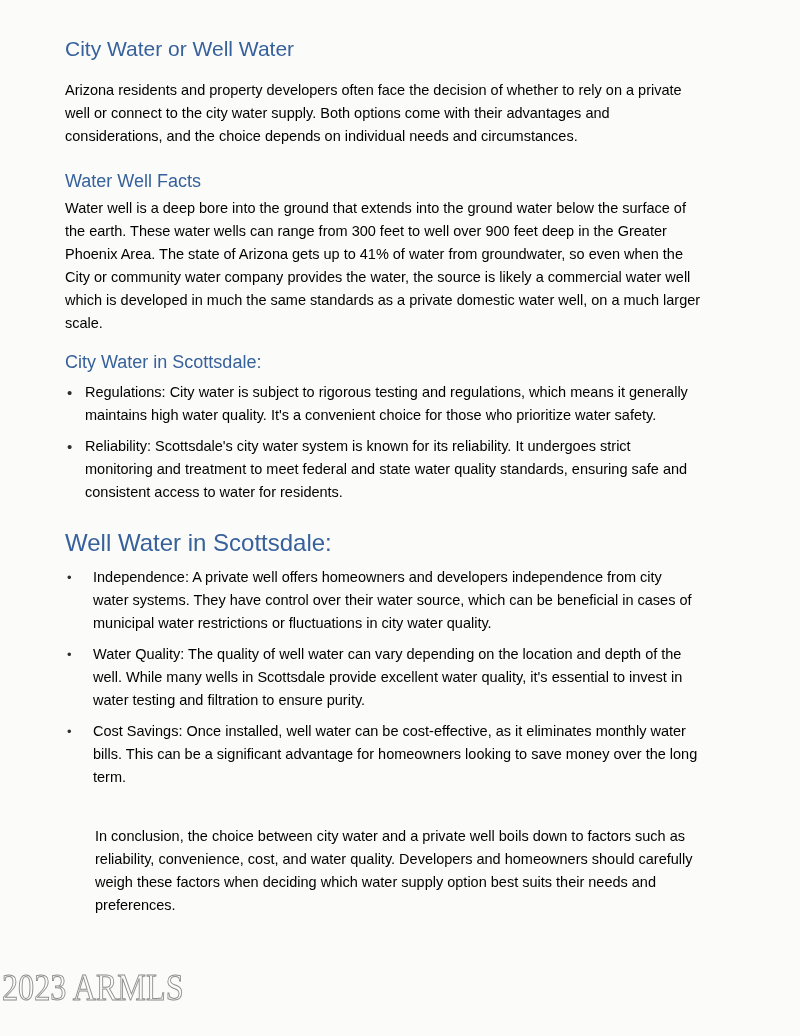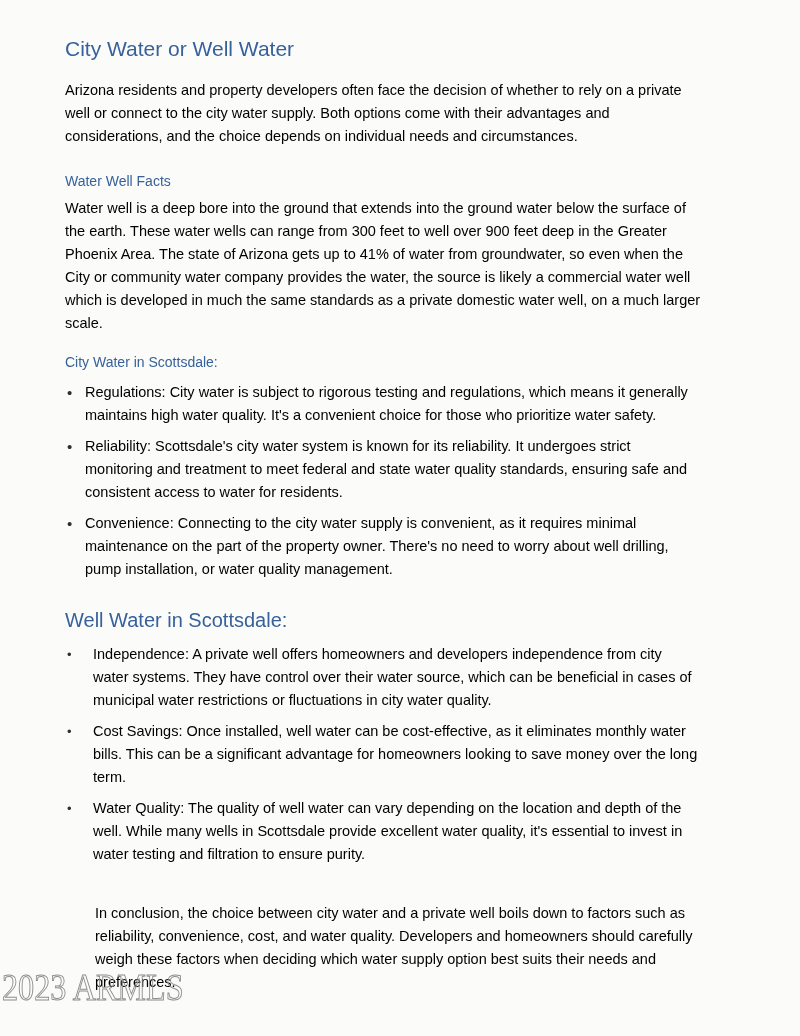--- a/index.html
+++ b/index.html
@@ -25,29 +25,29 @@
     margin: 0 0 18px 0;
   }
   p, li {
     font-size: 14.5px;
     line-height: 23px;
     white-space: pre-line;
     color: #000000;
     max-width: 695px;
   }
   .section-heading {
-    font-size: 14px;
+    font-size: 18px;
     line-height: 23px;
     font-weight: 400;
     color: #37619b;
   }
   .heading-facts { margin-top: 22px; margin-bottom: 4px; }
   .heading-city  { margin-top: 16px; margin-bottom: 0; }
   .heading-well  {
-    font-size: 20px;
+    font-size: 24px;
     line-height: 26px;
     margin-top: 26px;
     margin-bottom: 0;
   }
   ul.bullets { list-style: none; margin: 0; padding: 0; }
   ul.bullets-city { margin-top: 7px; }
   ul.bullets-well { margin-top: 10px; }
   ul.bullets li {
     position: relative;
     margin-bottom: 8px;
@@ -104,37 +104,34 @@
 scale.</p>
 
   <h2 class="section-heading heading-city">City Water in Scottsdale:</h2>
 
   <ul class="bullets bullets-city">
     <li>Regulations: City water is subject to rigorous testing and regulations, which means it generally
 maintains high water quality. It's a convenient choice for those who prioritize water safety.</li>
     <li>Reliability: Scottsdale's city water system is known for its reliability. It undergoes strict
 monitoring and treatment to meet federal and state water quality standards, ensuring safe and
 consistent access to water for residents.</li>
-    <li>Convenience: Connecting to the city water supply is convenient, as it requires minimal
-maintenance on the part of the property owner. There's no need to worry about well drilling,
-pump installation, or water quality management.</li>
   </ul>
 
   <h2 class="section-heading heading-well">Well Water in Scottsdale:</h2>
 
   <ul class="bullets bullets-well">
     <li>Independence: A private well offers homeowners and developers independence from city
 water systems. They have control over their water source, which can be beneficial in cases of
 municipal water restrictions or fluctuations in city water quality.</li>
+    <li>Water Quality: The quality of well water can vary depending on the location and depth of the
+well. While many wells in Scottsdale provide excellent water quality, it's essential to invest in
+water testing and filtration to ensure purity.</li>
     <li>Cost Savings: Once installed, well water can be cost-effective, as it eliminates monthly water
 bills. This can be a significant advantage for homeowners looking to save money over the long
 term.</li>
-    <li>Water Quality: The quality of well water can vary depending on the location and depth of the
-well. While many wells in Scottsdale provide excellent water quality, it's essential to invest in
-water testing and filtration to ensure purity.</li>
   </ul>
 
   <p class="conclusion">In conclusion, the choice between city water and a private well boils down to factors such as
 reliability, convenience, cost, and water quality. Developers and homeowners should carefully
 weigh these factors when deciding which water supply option best suits their needs and
 preferences.</p>
 
   <div class="watermark">2023 ARMLS</div>
 
 </div>

